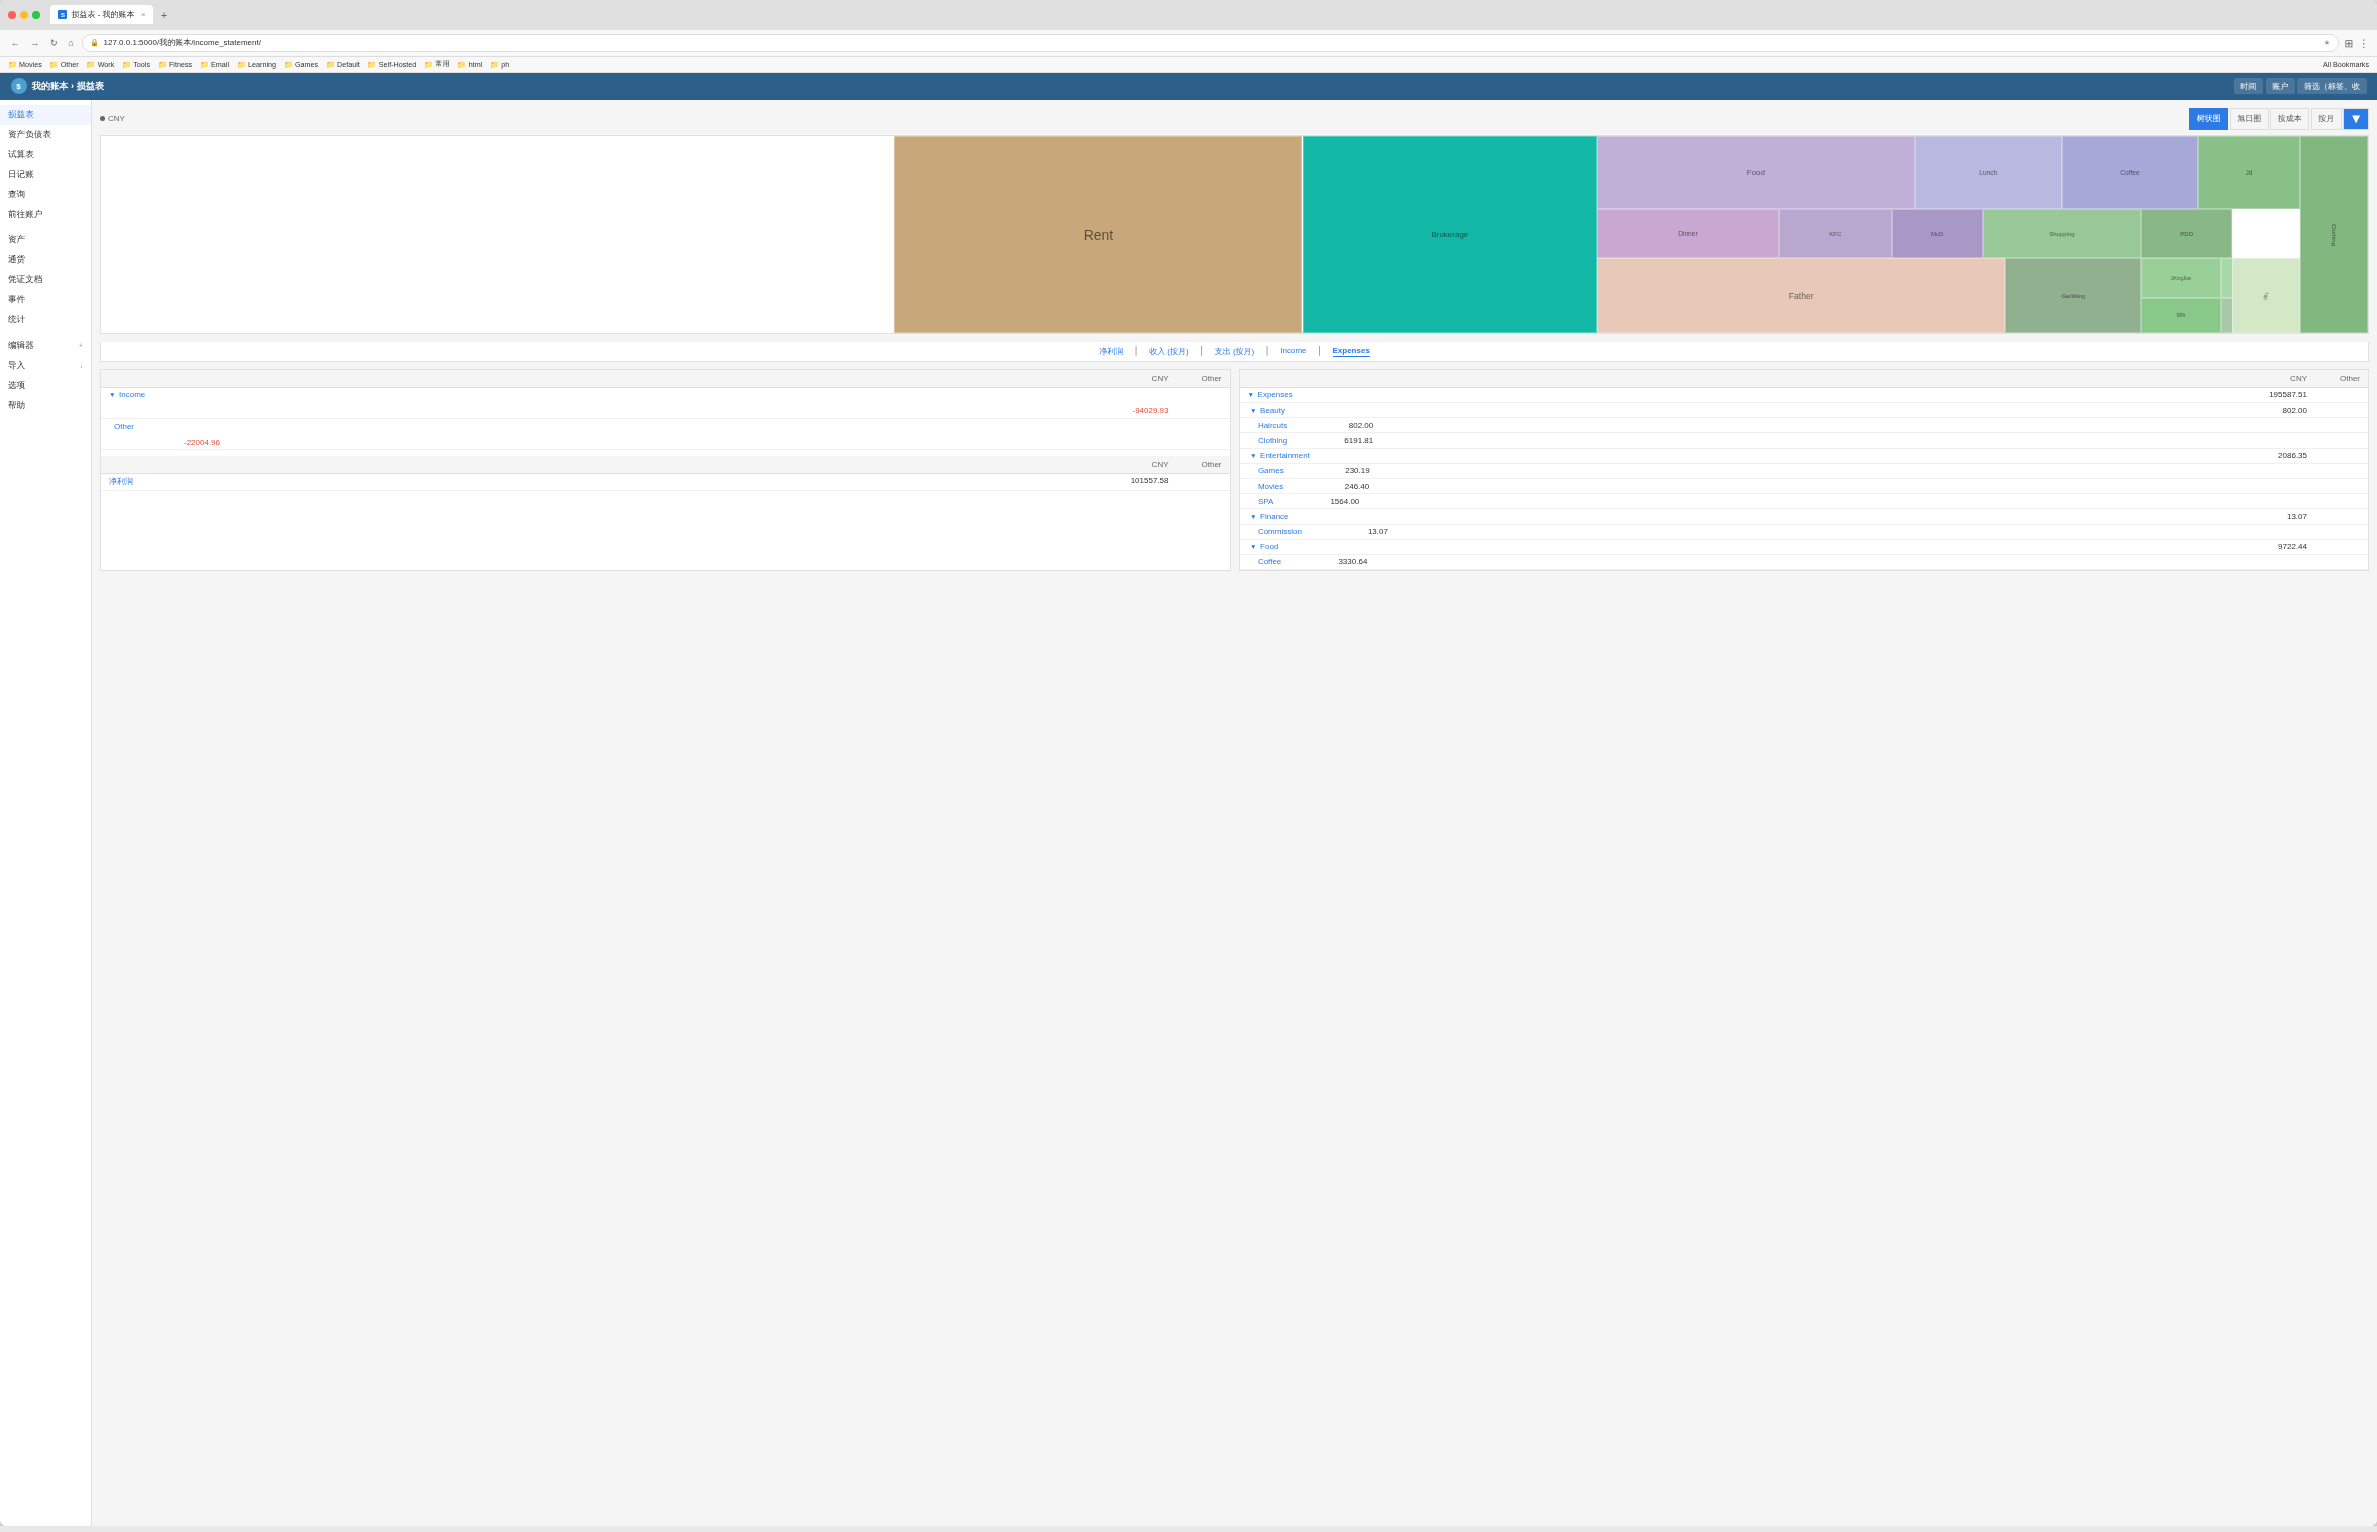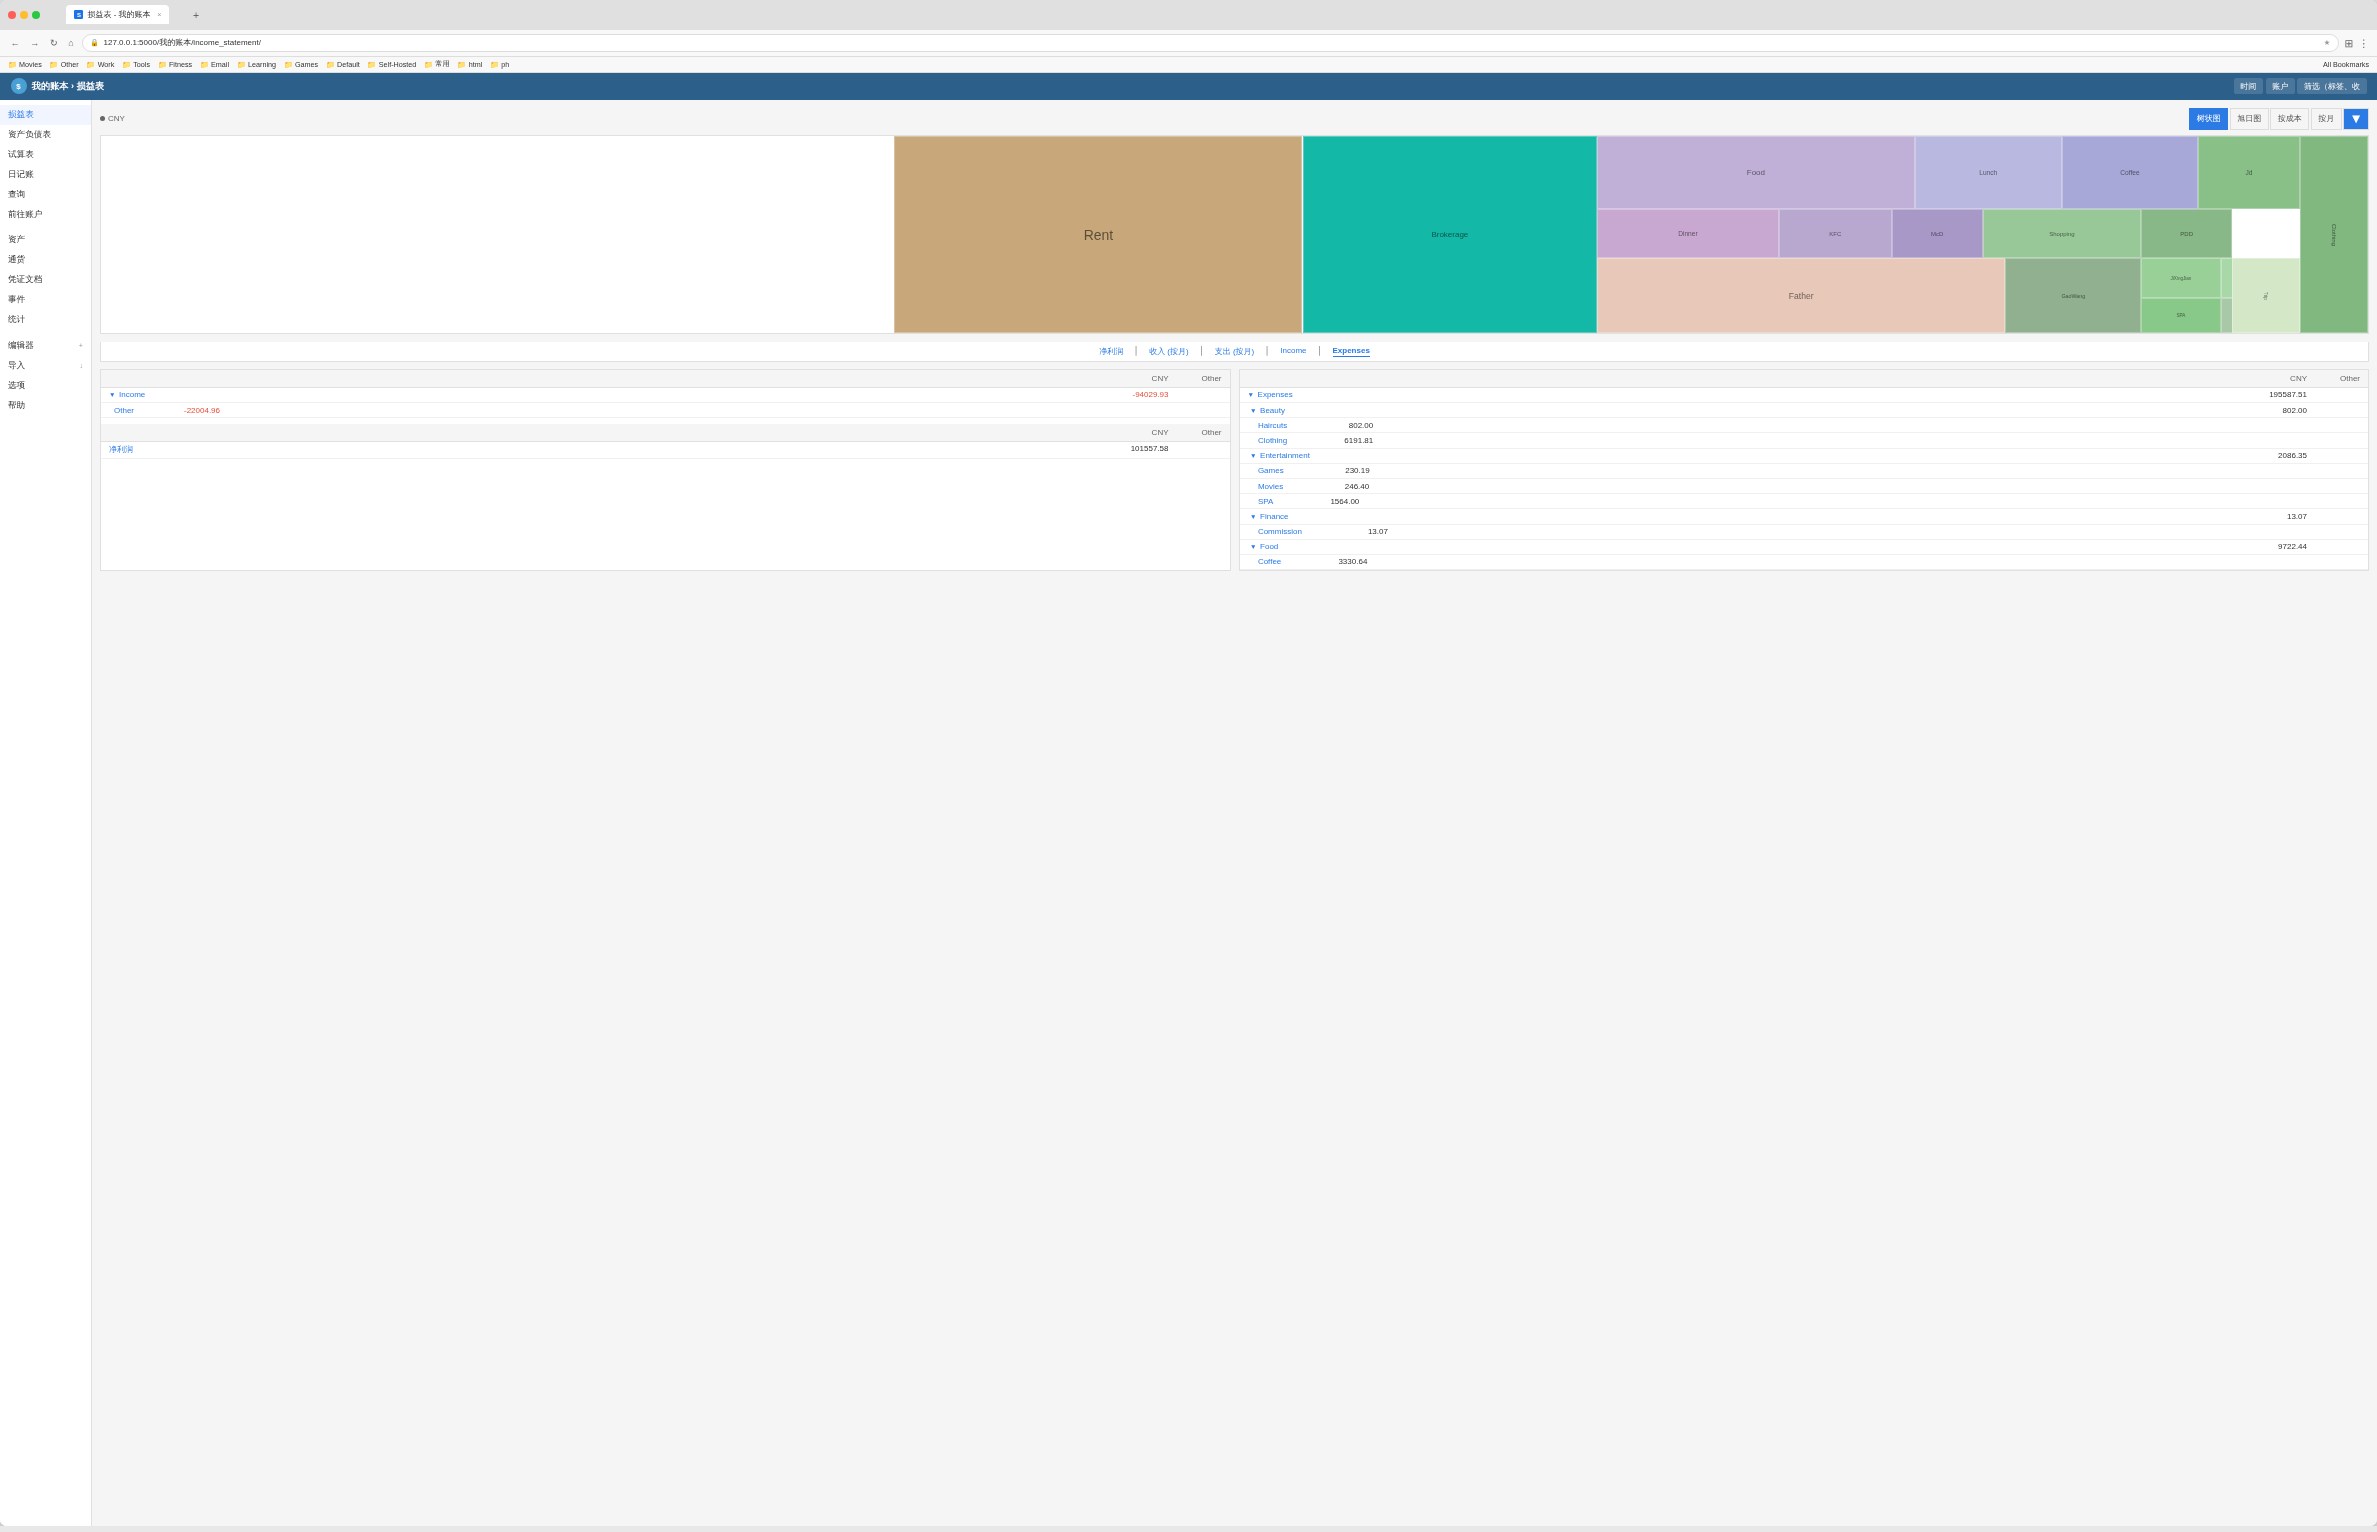--- a/index.html
+++ b/index.html
@@ -1,20 +1,20 @@
 <!DOCTYPE html>
 <html style="font-size:10.5px"><head>
   <meta charset="utf-8">
   <style>
     * { box-sizing: border-box; margin: 0; padding: 0; }
     body { font-family: -apple-system, BlinkMacSystemFont, "Segoe UI", sans-serif; background: #e8e8e8; font-size: 8px; }
 
     
     .browser-chrome { background: #f0f0f0; border-radius: 6.6px; overflow: hidden; box-shadow: 0 2.6px 13px rgba(0,0,0,0.3); }
-    .browser-titlebar { background: #e0e0e0; padding: 5.3px 8px; display: flex; align-items: center; gap: 21px; }
+    .browser-titlebar { background: #e0e0e0; padding: 5.3px 8px; display: flex; align-items: center; gap: 5px; }
     .browser-dots { display: flex; gap: 4px; }
     .browser-dot { width: 8px; height: 8px; border-radius: 50%; }
     .dot-red { background: #ff5f57; }
     .dot-yellow { background: #febc2e; }
     .dot-green { background: #28c840; }
     .browser-tab { background: #fff; border-radius: 4px 4px 0 0; padding: 4px 8px; display: flex; align-items: center; gap: 4px; font-size: 8px; color: #333; margin-left: 5.3px; }
     .browser-tab-icon { width: 9.2px; height: 9.2px; background: #1a73e8; border-radius: 1.3px; display: flex; align-items: center; justify-content: center; color: white; font-size: 6px; font-weight: bold; }
     .browser-tab-close { color: #999; margin-left: 2.6px; cursor: pointer; font-size: 7.2px; }
     .browser-new-tab { background: none; border: none; font-size: 10.5px; color: #666; cursor: pointer; margin-left: 2.6px; }
     .browser-nav { background: #f8f8f8; padding: 4px 8px; display: flex; align-items: center; gap: 5.3px; border-bottom: 0.7px solid #ddd; }
@@ -67,21 +67,21 @@
     
     .tables-row { display: flex; gap: 8px; }
     .table-section { flex: 1; background: white; border: 0.7px solid #e0e0e0; }
     .table-header-row { display: flex; background: #f5f5f5; border-bottom: 0.7px solid #e0e0e0; }
     .th { padding: 4px 8px; font-size: 8px; color: #666; font-weight: 500; }
     .th-right { text-align: right; }
     .table-row-data { display: flex; border-bottom: 0.7px solid #f0f0f0; }
     .td { padding: 2.6px 8px; font-size: 8px; color: #333; }
     .td-right { text-align: right; }
     .td-subcategory { padding-left: 13px; color: #2c7be5; }
-    .negative { color: #e74c3c; }
+    .negative { color: #e74c3c; margin-top: 16px; }
     .td-label { flex: 1; }
     .td-cny { width: 86px; }
     .td-other { width: 53px; }
 
     .expand-icon { color: #2c7be5; margin-right: 1.3px; font-size: 6.6px; }
   </style>
 </head>
 <body>
 
 <div class="browser-chrome">

